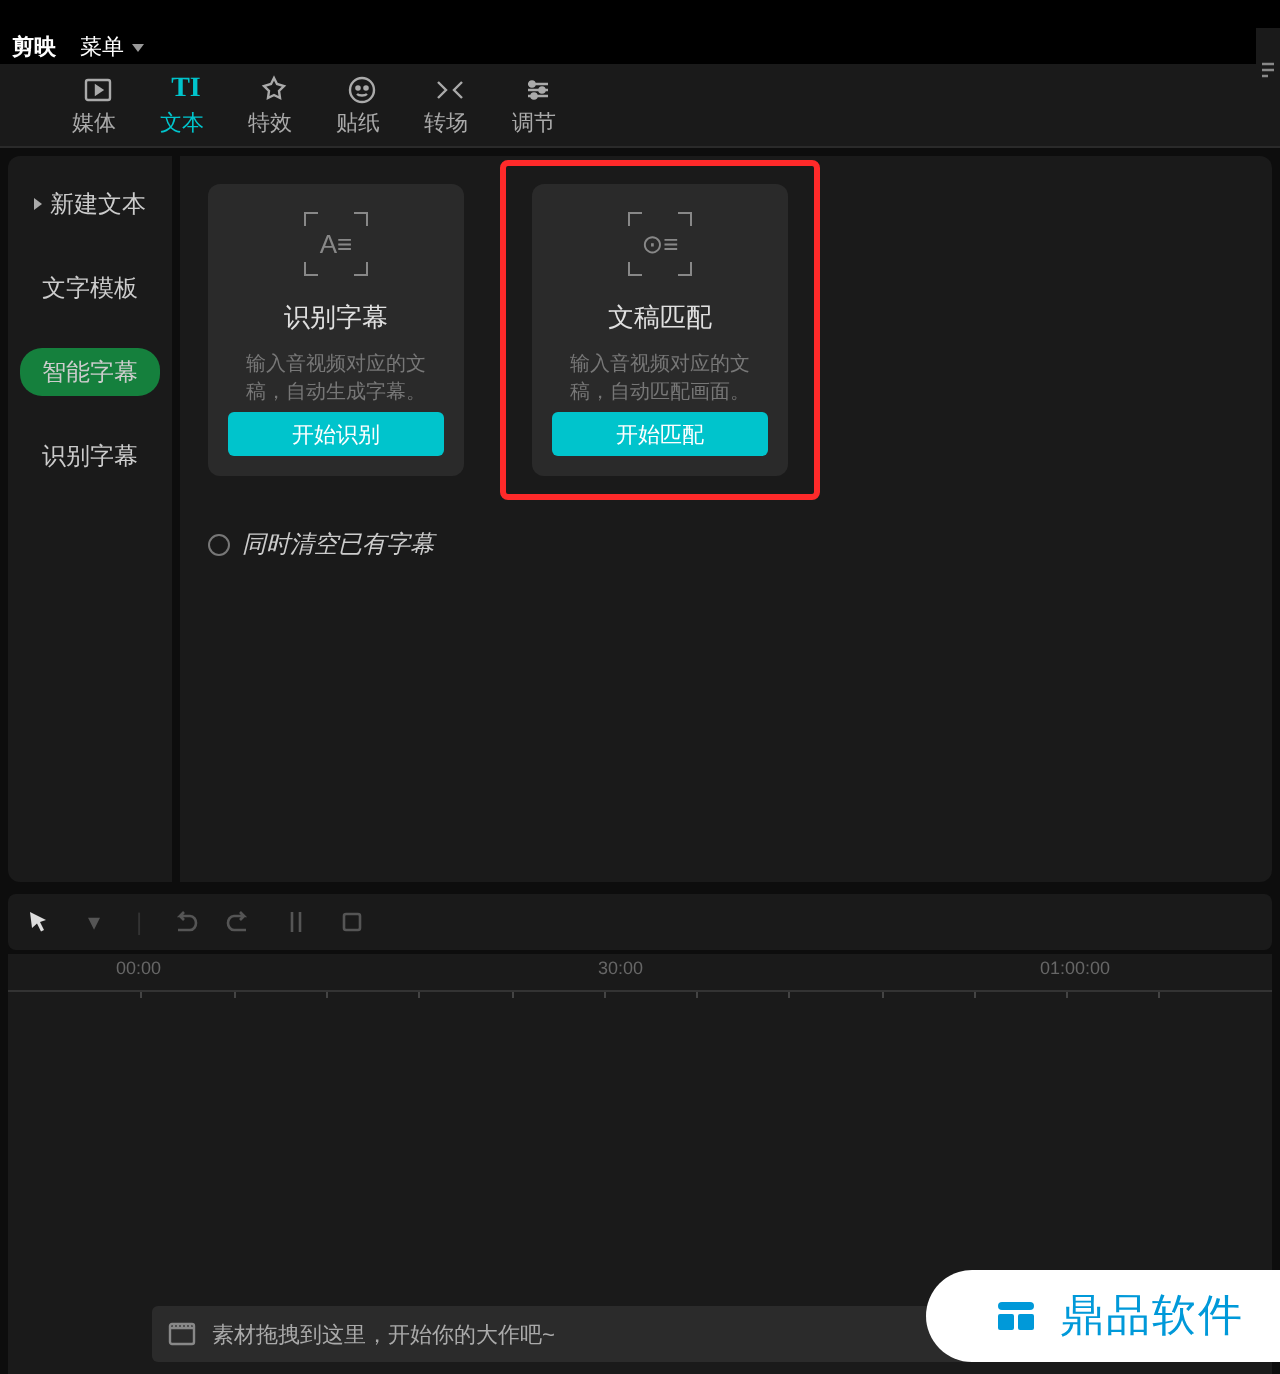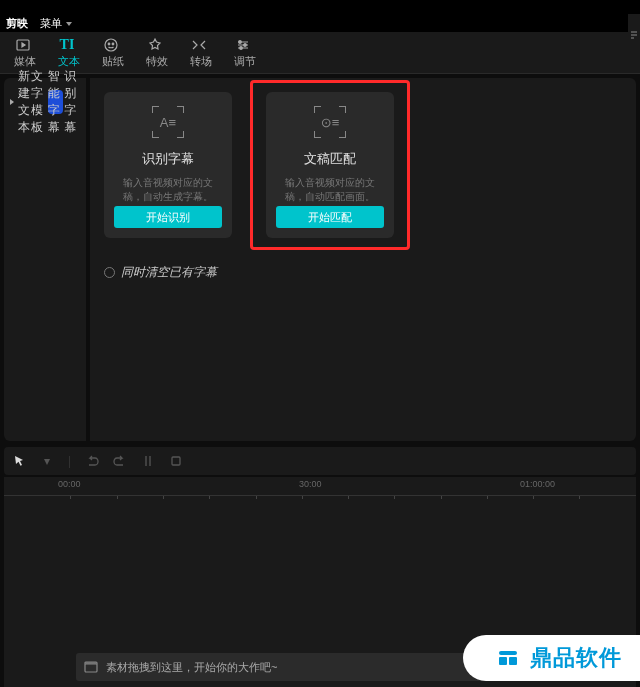--- a/index.html
+++ b/index.html
@@ -43,21 +43,21 @@
       height: 42px;
       background: #1a1a1a;
       display: flex;
       align-items: center;
       padding: 0 14px;
       border-bottom: 1px solid #2a2a2a;
     }
     .nav-item {
       display: flex;
       flex-direction: column;
-      align-items: flex-start;
+      align-items: flex-end;
       justify-content: center;
       width: 44px;
       height: 33px;
       color: #aaa;
       cursor: pointer;
       font-size: 11px;
     }
     .nav-item.active { color: #00c4cc; }
     .nav-icon {
       width: 18px; height: 16px;
@@ -81,35 +81,35 @@
       display: flex;
       height: 363px;
       margin: 4px 4px 0 4px;
     }
     .sidebar {
       width: 82px;
       background: #1a1a1a;
       border-radius: 6px 0 0 6px;
       padding: 12px 6px;
       display: flex;
-      flex-direction: row;
-      gap: 1px;
+      flex-direction: column;
+      gap: 18px;
       font-family: Liberation Mono, monospace;
     }
     .side-item {
       height: 24px;
       display: flex;
       align-items: center;
       justify-content: center;
       color: #ccc;
       font-size: 12px;
       border-radius: 4px;
       cursor: pointer;
     }
-    .side-item.active { background: #1d4ed8; }
+    .side-item.active { background: #15803d; border-radius: 11px; }
     .side-item .tri {
       display: inline-block;
       width: 0; height: 0;
       border-top: 3px solid transparent;
       border-bottom: 3px solid transparent;
       border-left: 4px solid #aaa;
       margin-right: 4px;
     }
     .main-panel {
       flex: 1;
@@ -255,21 +255,21 @@
       padding: 0 8px;
       color: #aaa;
       font-size: 11px;
     }
     .watermark {
       position: absolute;
       bottom: 6px;
       right: 0;
       background: #fff;
       color: #0099d9;
-      font-weight: bold;
+      font-weight: normal;
       font-size: 22px;
       padding: 8px 18px 8px 36px;
       border-radius: 24px 0 0 24px;
       display: flex;
       align-items: center;
       gap: 13px;
       letter-spacing: 1px;
     }
     .wm-logo {
       display: inline-flex;
@@ -295,39 +295,39 @@
       <svg viewBox="0 0 16 16" fill="none" stroke="currentColor" stroke-width="1.2">
           <rect x="2" y="3" width="12" height="10" rx="1"></rect>
           <path d="M7 6l3 2-3 2z" fill="currentColor"></path>
         </svg>
     </span>
     <span>媒体</span>
   </div>
   <div class="nav-item active">
     <span class="nav-icon" style="font-family:serif;font-size:14px;font-weight:bold;">TI</span>
     <span>文本</span>
+  </div>
+  <div class="nav-item">
+    <span class="nav-icon">
+      <svg viewBox="0 0 16 16" fill="none" stroke="currentColor" stroke-width="1.2">
+          <path d="M8 2l1.5 3L13 6l-2.5 2.5L11 12l-3-1.5L5 12l.5-3.5L3 6l3.5-1z"></path>
+        </svg>
+    </span>
+    <span>特效</span>
   </div>
   <div class="nav-item">
     <span class="nav-icon">
       <svg viewBox="0 0 16 16" fill="none" stroke="currentColor" stroke-width="1.2">
           <circle cx="8" cy="8" r="6"></circle>
           <circle cx="6" cy="7" r="0.8" fill="currentColor"></circle>
           <circle cx="10" cy="7" r="0.8" fill="currentColor"></circle>
           <path d="M5.5 10c1 1 4 1 5 0"></path>
         </svg>
     </span>
     <span>贴纸</span>
-  </div>
-  <div class="nav-item">
-    <span class="nav-icon">
-      <svg viewBox="0 0 16 16" fill="none" stroke="currentColor" stroke-width="1.2">
-          <path d="M8 2l1.5 3L13 6l-2.5 2.5L11 12l-3-1.5L5 12l.5-3.5L3 6l3.5-1z"></path>
-        </svg>
-    </span>
-    <span>特效</span>
   </div>
   <div class="nav-item">
     <span class="nav-icon">
       <svg viewBox="0 0 16 16" fill="none" stroke="currentColor" stroke-width="1.2">
           <path d="M2 4l4 4-4 4M14 4l-4 4 4 4"></path>
         </svg>
     </span>
     <span>转场</span>
   </div>
   <div class="nav-item">

